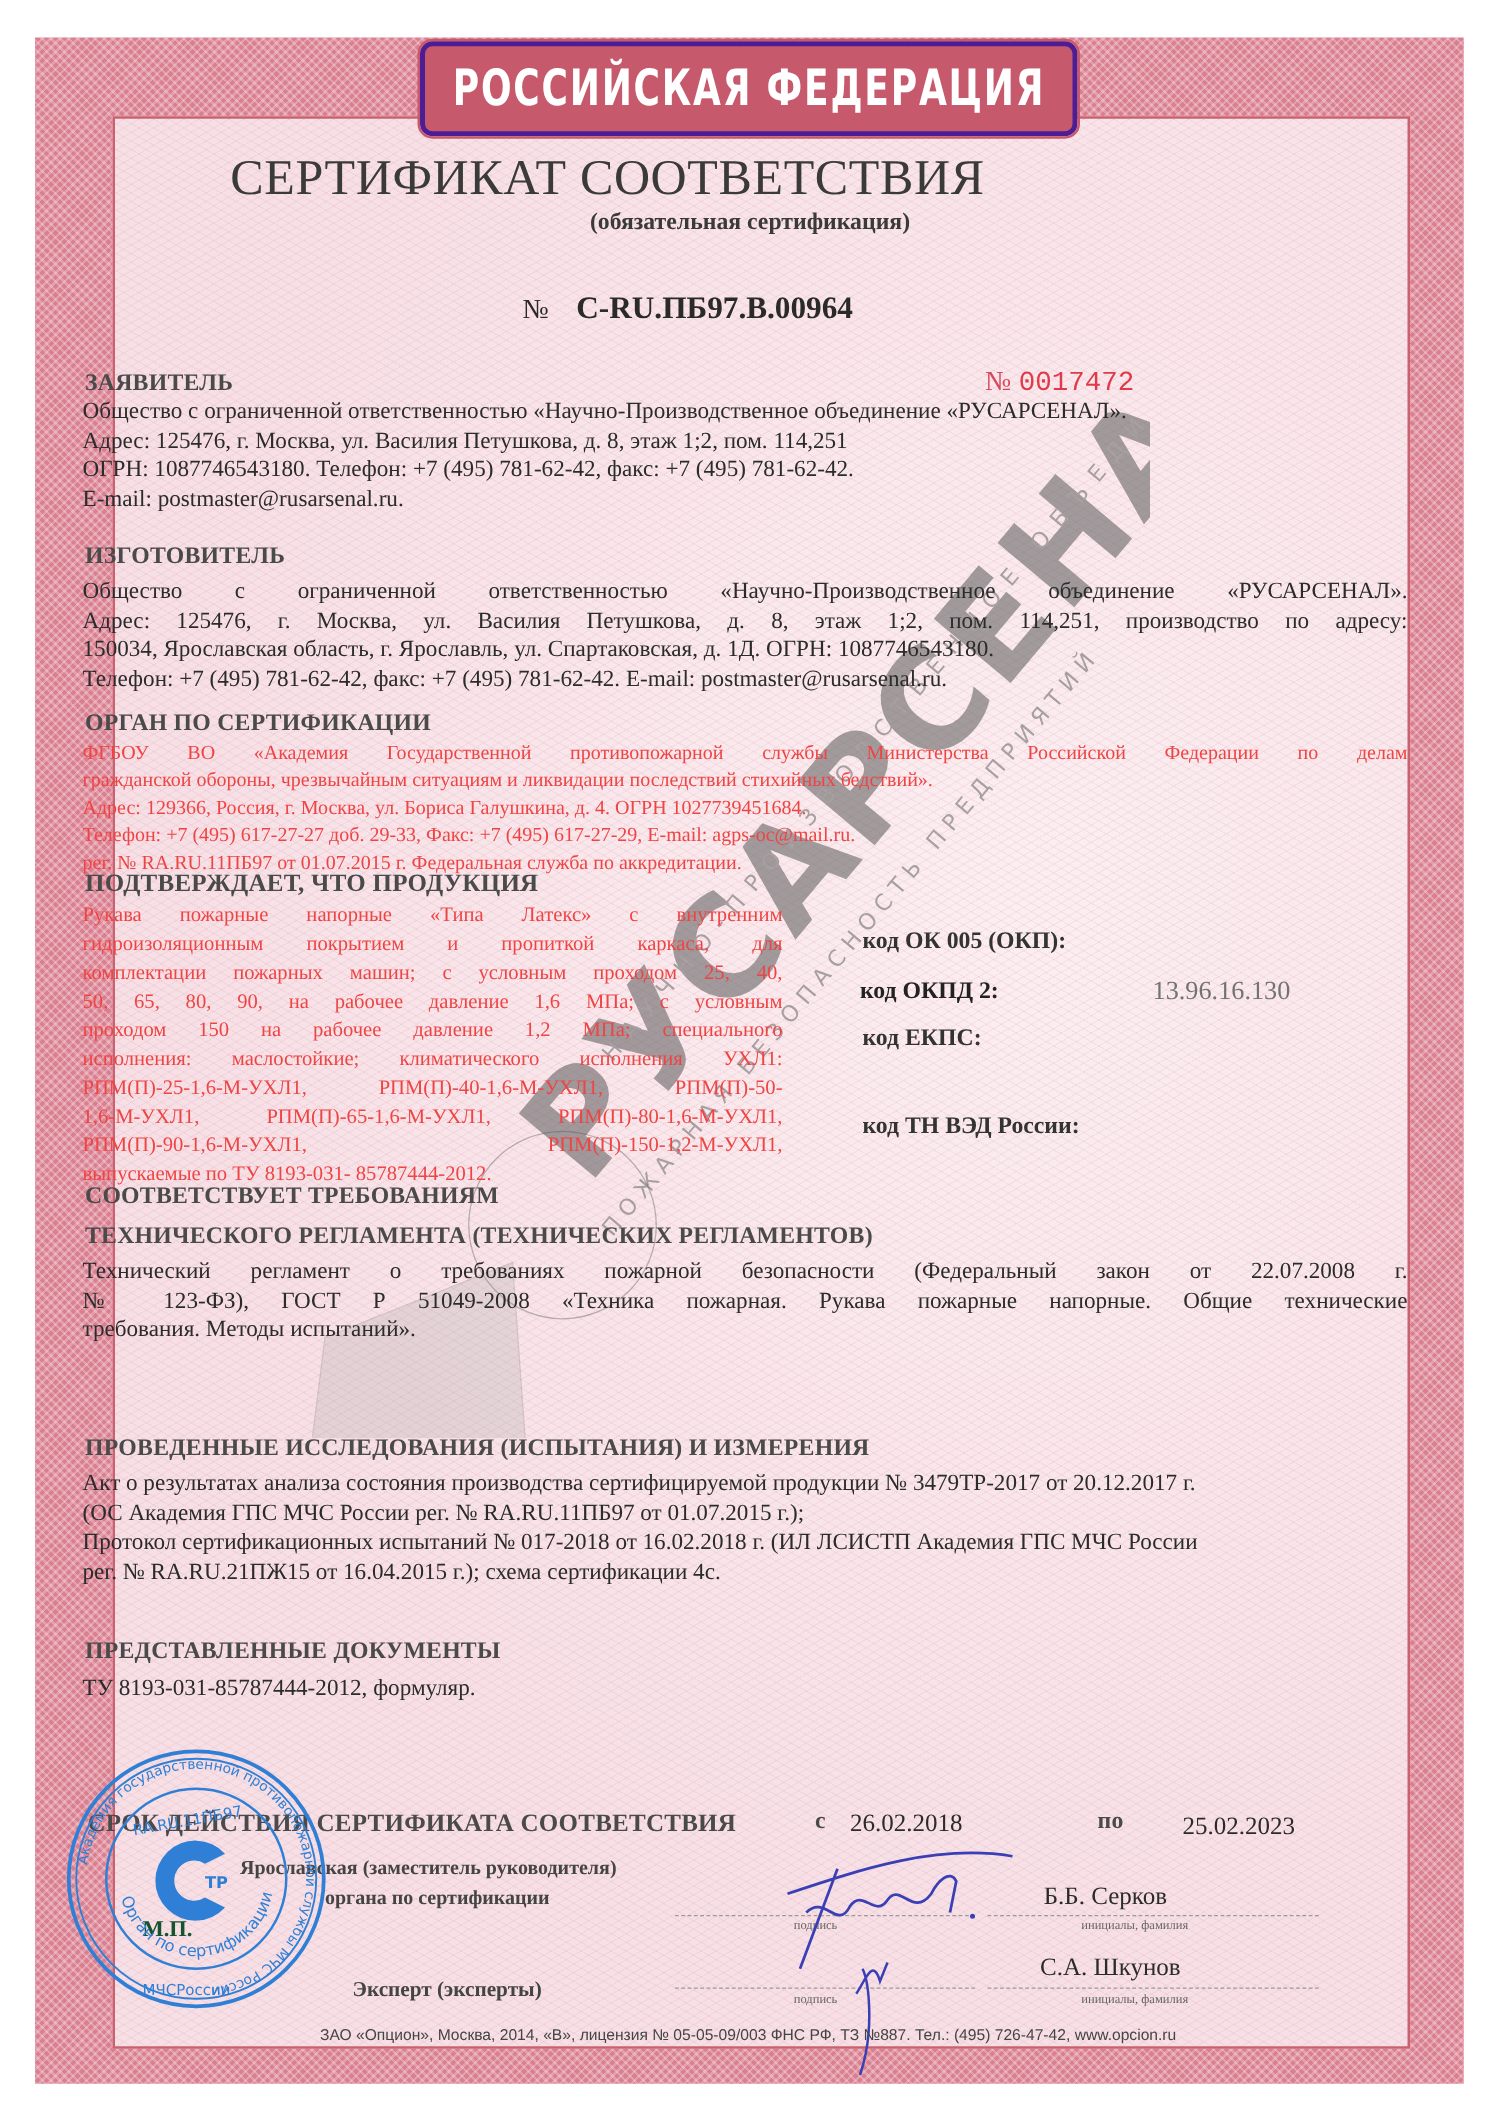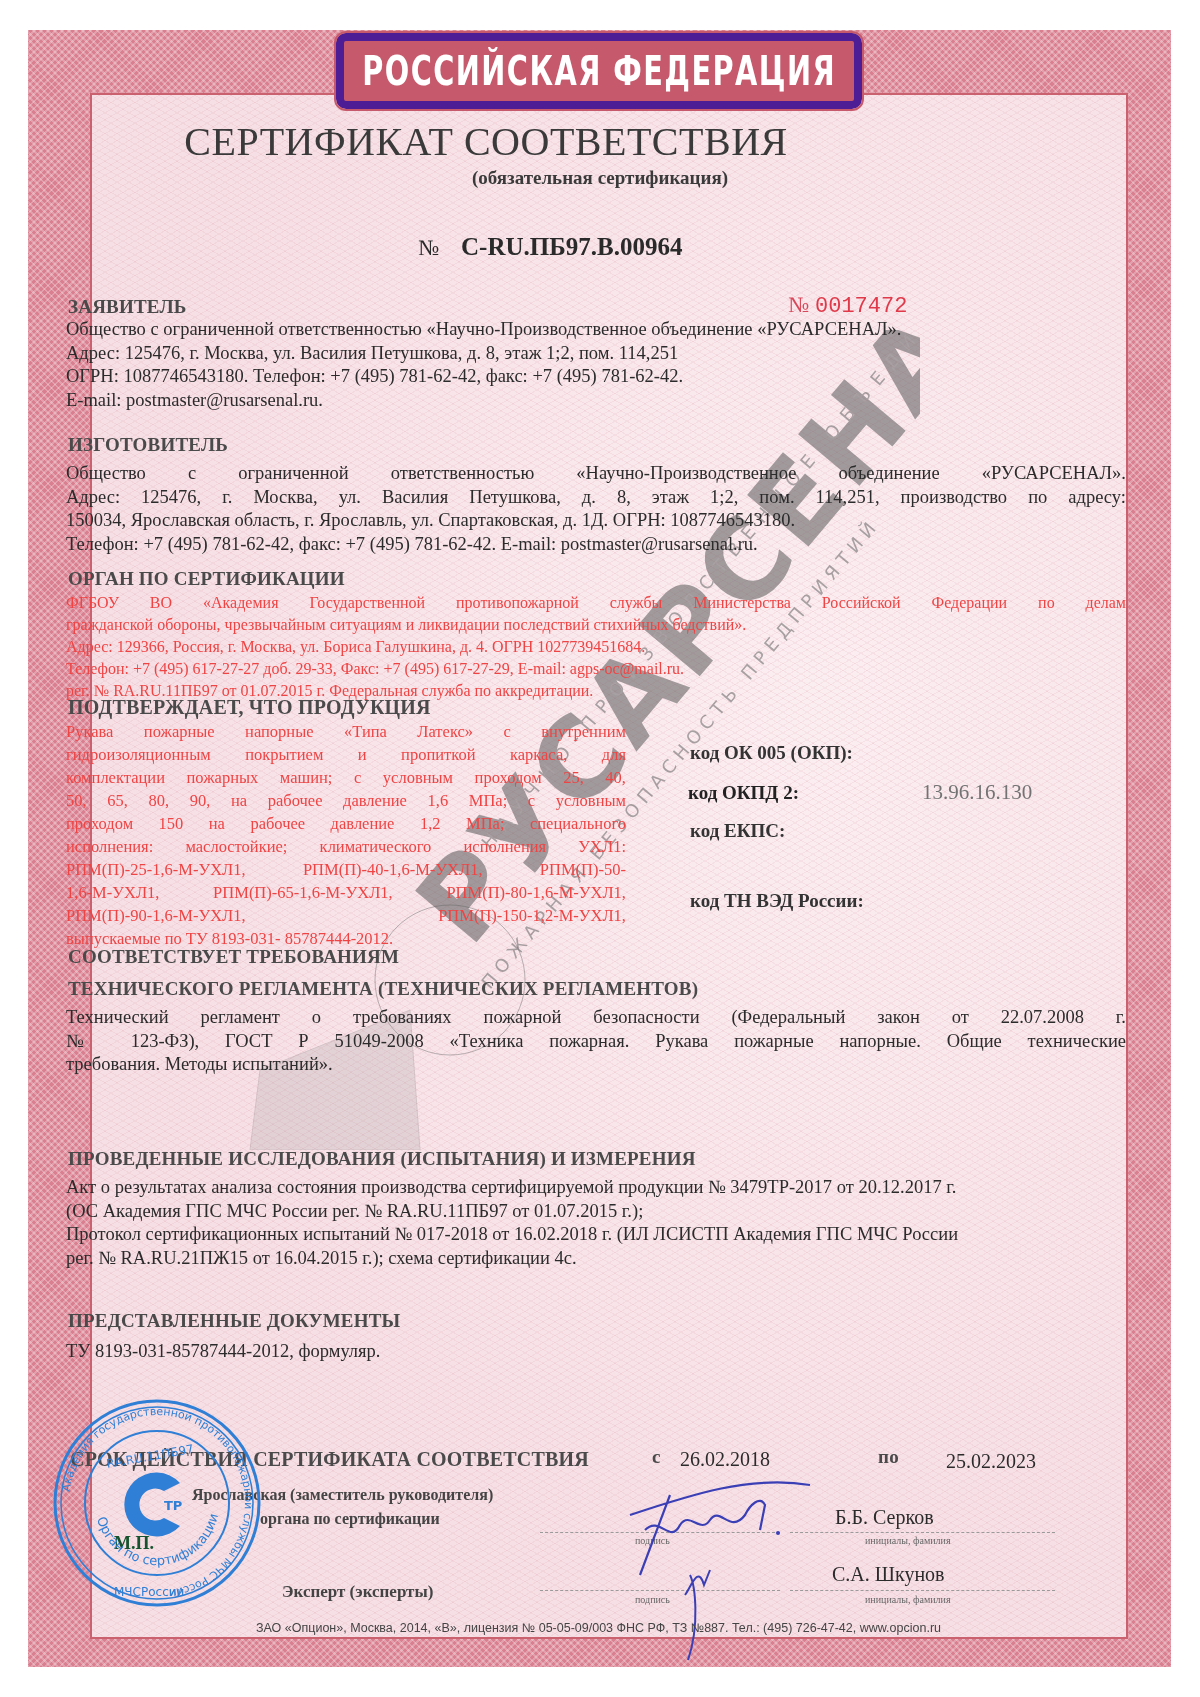--- a/index.html
+++ b/index.html
@@ -20,21 +20,21 @@
     position:absolute; left:62px; top:63px; width:1074px; height:1574px;
     border:2px solid #c9616f;
     background:#f8e6ea;
     background-image:
       repeating-linear-gradient(30deg, rgba(214,120,140,0.10) 0 1px, transparent 1px 6px),
       repeating-linear-gradient(-30deg, rgba(214,120,140,0.10) 0 1px, transparent 1px 6px),
       radial-gradient(ellipse at 70% 40%, #fbeef1 0%, #f6dfe5 70%);
   }
   .header-banner {
     position:absolute; left:336px; top:33px; width:526px; height:76px;
-    background:#c65a6c; border:8px solid #4c1d95; outline:2px solid #c65a6c;
+    background:#c65a6c; border:4px solid #4c1d95; outline:2px solid #c65a6c;
     border-radius:10px; box-sizing:border-box;
     display:flex; align-items:center; justify-content:center;
   }
   .header-banner span {
     color:#fff; font-family:"DejaVu Sans", sans-serif; font-weight:bold;
     font-size:40px; letter-spacing:2px; transform:scaleX(0.72); white-space:nowrap;
     display:inline-block;
   }
   .abs { position:absolute; }
   .title { left:0; width:972px; top:118px; text-align:center; font-size:40px; color:#3a3a3a; letter-spacing:0.5px; }

